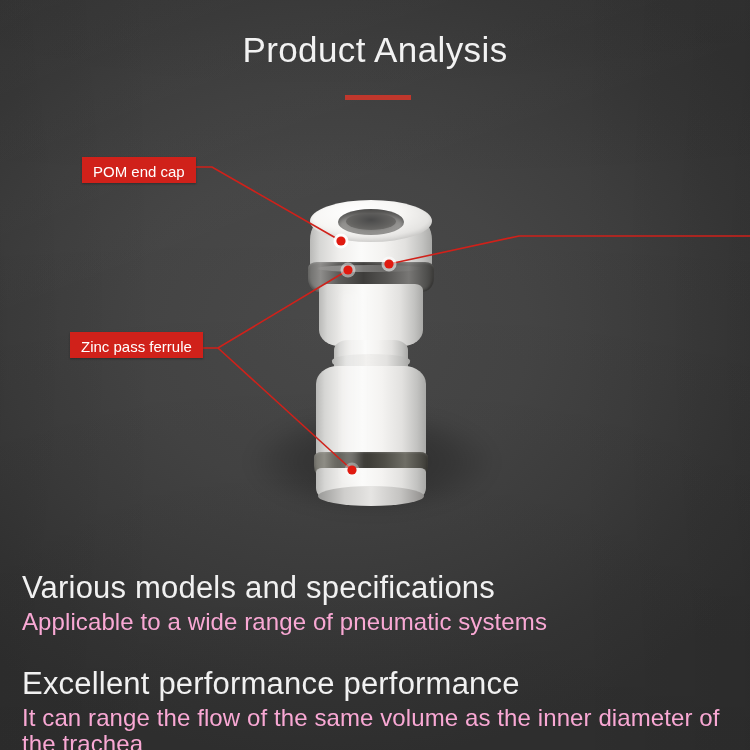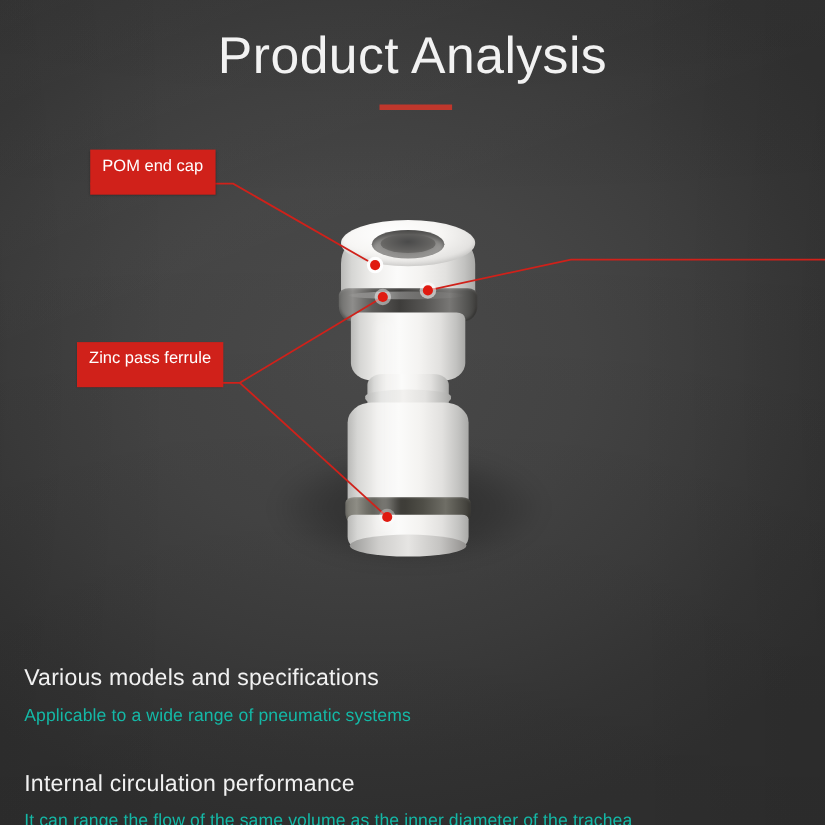--- a/index.html
+++ b/index.html
@@ -36,21 +36,21 @@
   }
 
   
   .title {
     position: absolute;
     left: 0;
     right: 0;
     top: 28px;
     text-align: center;
     color: #f2f2f2;
-    font-size: 47px;
+    font-size: 35px;
     font-weight: 400;
     letter-spacing: 0.4px;
     line-height: 44px;
   }
   .title-rule {
     position: absolute;
     left: 345px;
     top: 95px;
     width: 66px;
     height: 5px;
@@ -184,45 +184,45 @@
     pointer-events: none;
   }
 
   
   .badge {
     position: absolute;
     background: #d0211a;
     color: #ffffff;
     font-size: 15px;
     line-height: 30px;
-    height: 41px;
+    height: 26px;
     padding: 0 11px;
     white-space: nowrap;
     box-shadow: 0 1px 2px rgba(0,0,0,0.30);
+    margin-top: 21px;
   }
   .leader-svg {
     position: absolute;
     left: 0; top: 0;
     width: 750px; height: 750px;
     pointer-events: none;
   }
 
   
   .feature { position: absolute; left: 22px; }
   .feature-title {
     color: #f1f1f1;
-    font-size: 21px;
+    font-size: 31px;
     font-weight: 400;
     line-height: 32px;
     letter-spacing: 0.2px;
-    margin-top: 29px;
   }
   .feature-sub {
-    color: #14b8a6;
-    font-size: 16px;
+    color: #f9a8d4;
+    font-size: 24px;
     font-weight: 400;
     line-height: 26px;
     margin-top: 5px;
     letter-spacing: 0.1px;
   }
   .f1 { top: 572px; }
   .f2 { top: 668px; }
 </style>
 </head>
 <body>
@@ -287,17 +287,17 @@
 
 
   <div class="badge" style="left:70px; top:311px;">Zinc pass ferrule</div>
 
   <div class="feature f1">
     <div class="feature-title">Various models and specifications</div>
     <div class="feature-sub">Applicable to a wide range of pneumatic systems</div>
   </div>
 
   <div class="feature f2">
-    <div class="feature-title">Internal circulation performance</div>
+    <div class="feature-title">Excellent performance performance</div>
     <div class="feature-sub">It can range the flow of the same volume as the inner diameter of the trachea</div>
   </div>
 
 </div>
 
 </body></html>

